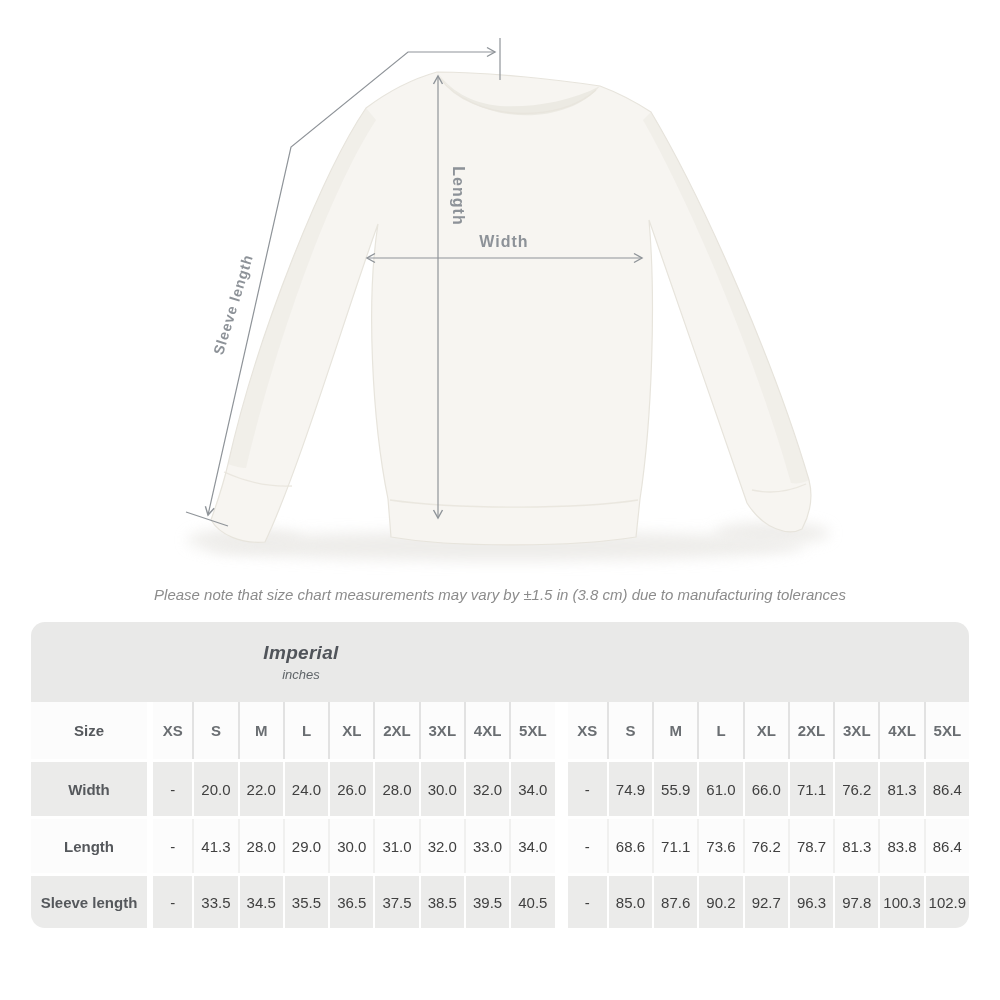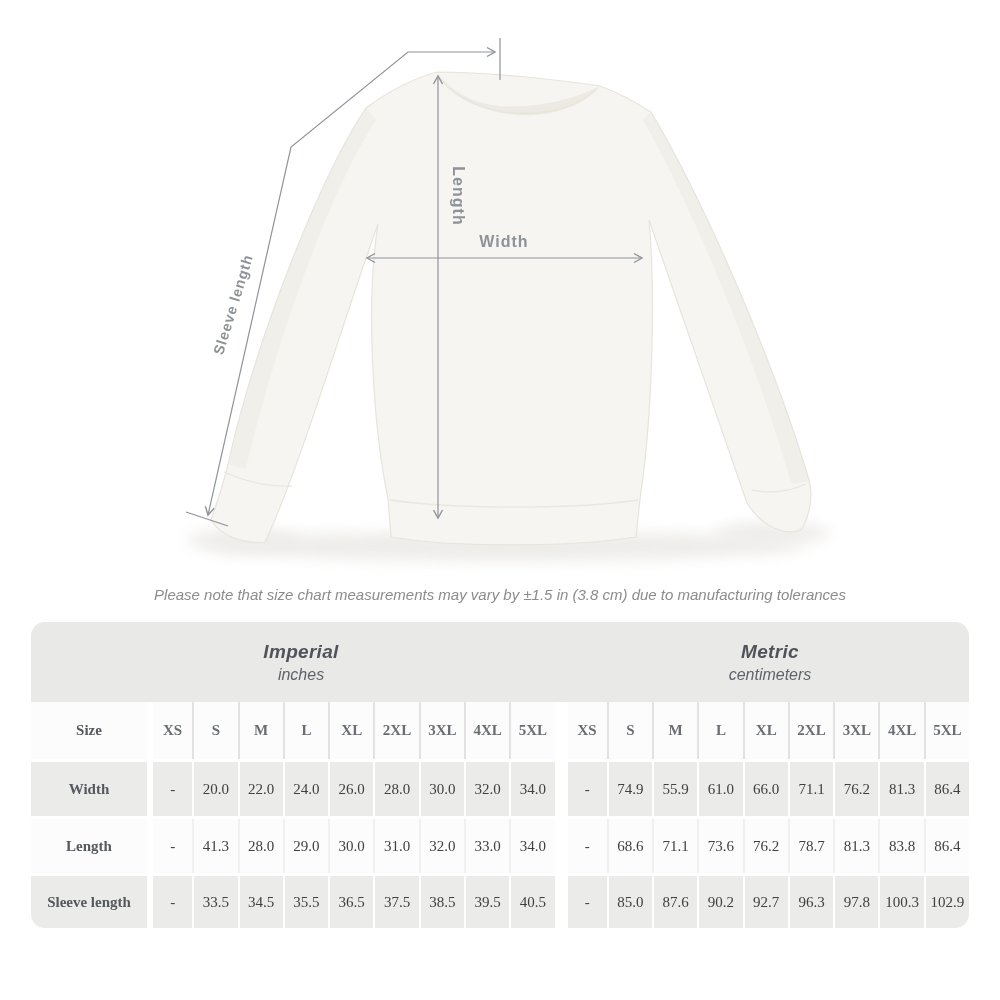--- a/index.html
+++ b/index.html
@@ -20,24 +20,24 @@
   .size-table{
     width:938px;margin:19px 0 0 31px;border-radius:14px;overflow:hidden;
     font-size:15px;
   }
   .band{
     display:grid;grid-template-columns:540fr 398fr;height:80px;
     background:var(--band-bg);
   }
   .band-sec{display:flex;flex-direction:column;align-items:center;justify-content:center;gap:3px;}
   .sec-title{font-size:19px;font-weight:bold;font-style:italic;color:var(--section-text);letter-spacing:.3px;}
-  .sec-sub{font-size:16px;font-style:italic;color:var(--section-sub-text);}
+  .sec-sub{font-size:13px;font-style:italic;color:var(--section-sub-text);}
   .trow{
     display:grid;grid-template-columns:116px repeat(9,1fr) 7px repeat(9,1fr);
-    height:57px;box-sizing:border-box;font-family:Liberation Serif, serif;
+    height:57px;box-sizing:border-box;
   }
   .trow + .trow{border-top:3px solid #fff;}
   .r-size{background:var(--row-bg);}
   .r-plain{background:var(--row-bg);}
   .r-stripe{background:var(--stripe-bg);}
   .r-sleeve{height:55px;}
   .cell{display:flex;align-items:center;justify-content:center;box-sizing:border-box;}
   .cell.label{font-weight:bold;color:var(--label-text);}
   .cell.szhead{font-weight:bold;color:var(--head-text);border-left:2px solid transparent;}
   .cell.val{color:var(--value-text);border-left:2px solid transparent;}
@@ -125,24 +125,20 @@
   </div>
 
   <p class="note">Please note that size chart measurements may vary by ±1.5 in (3.8 cm) due to manufacturing tolerances</p>
 
   <div class="size-table">
     <div class="band">
       <div class="band-sec">
         <div class="sec-title">Imperial</div>
         <div class="sec-sub">inches</div>
       </div>
-      <div class="band-sec">
-        <div class="sec-title">Metric</div>
-        <div class="sec-sub">centimeters</div>
-      </div>
     </div>
 
     <div class="trow r-size">
       <div class="cell label">Size</div>
     <div class="cell szhead first">XS</div>
         <div class="cell szhead">S</div>
         <div class="cell szhead">M</div>
         <div class="cell szhead">L</div>
         <div class="cell szhead">XL</div>
         <div class="cell szhead">2XL</div>

